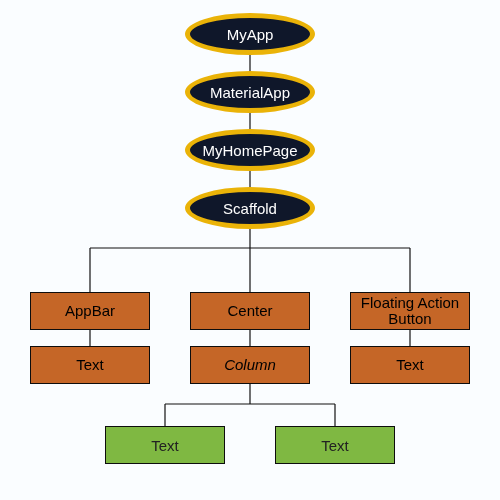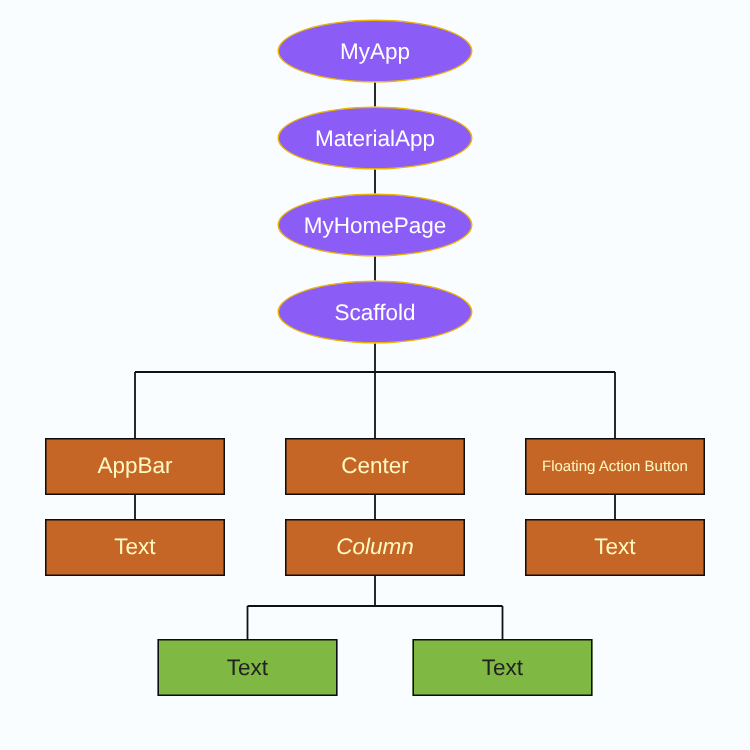--- a/index.html
+++ b/index.html
@@ -14,44 +14,44 @@
   svg.connectors {
     position: absolute;
     top: 0; left: 0;
     width: 500px; height: 500px;
     pointer-events: none;
   }
   .ellipse {
     position: absolute;
     width: 130px;
     height: 42px;
-    background: #8b5cf6;
-    border: 1px solid #eab308;
+    background: #0f172a;
+    border: 5px solid #eab308;
     border-radius: 50%;
     display: flex;
     align-items: center;
     justify-content: center;
     color: #ffffff;
     font-size: 15px;
   }
   .rect {
     position: absolute;
     width: 120px;
     height: 38px;
     background: #c56627;
     border: 1px solid #0d0d0d;
     display: flex;
     align-items: center;
     justify-content: center;
-    color: #fef9c3;
+    color: #000000;
     font-size: 15px;
     text-align: center;
     line-height: 1.1;
   }
-  .rect.small { font-size: 10px; }
+  .rect.small { font-size: 15px; }
   .leaf {
     position: absolute;
     width: 120px;
     height: 38px;
     background: #7fb842;
     border: 1px solid #0d0d0d;
     display: flex;
     align-items: center;
     justify-content: center;
     color: #222;

